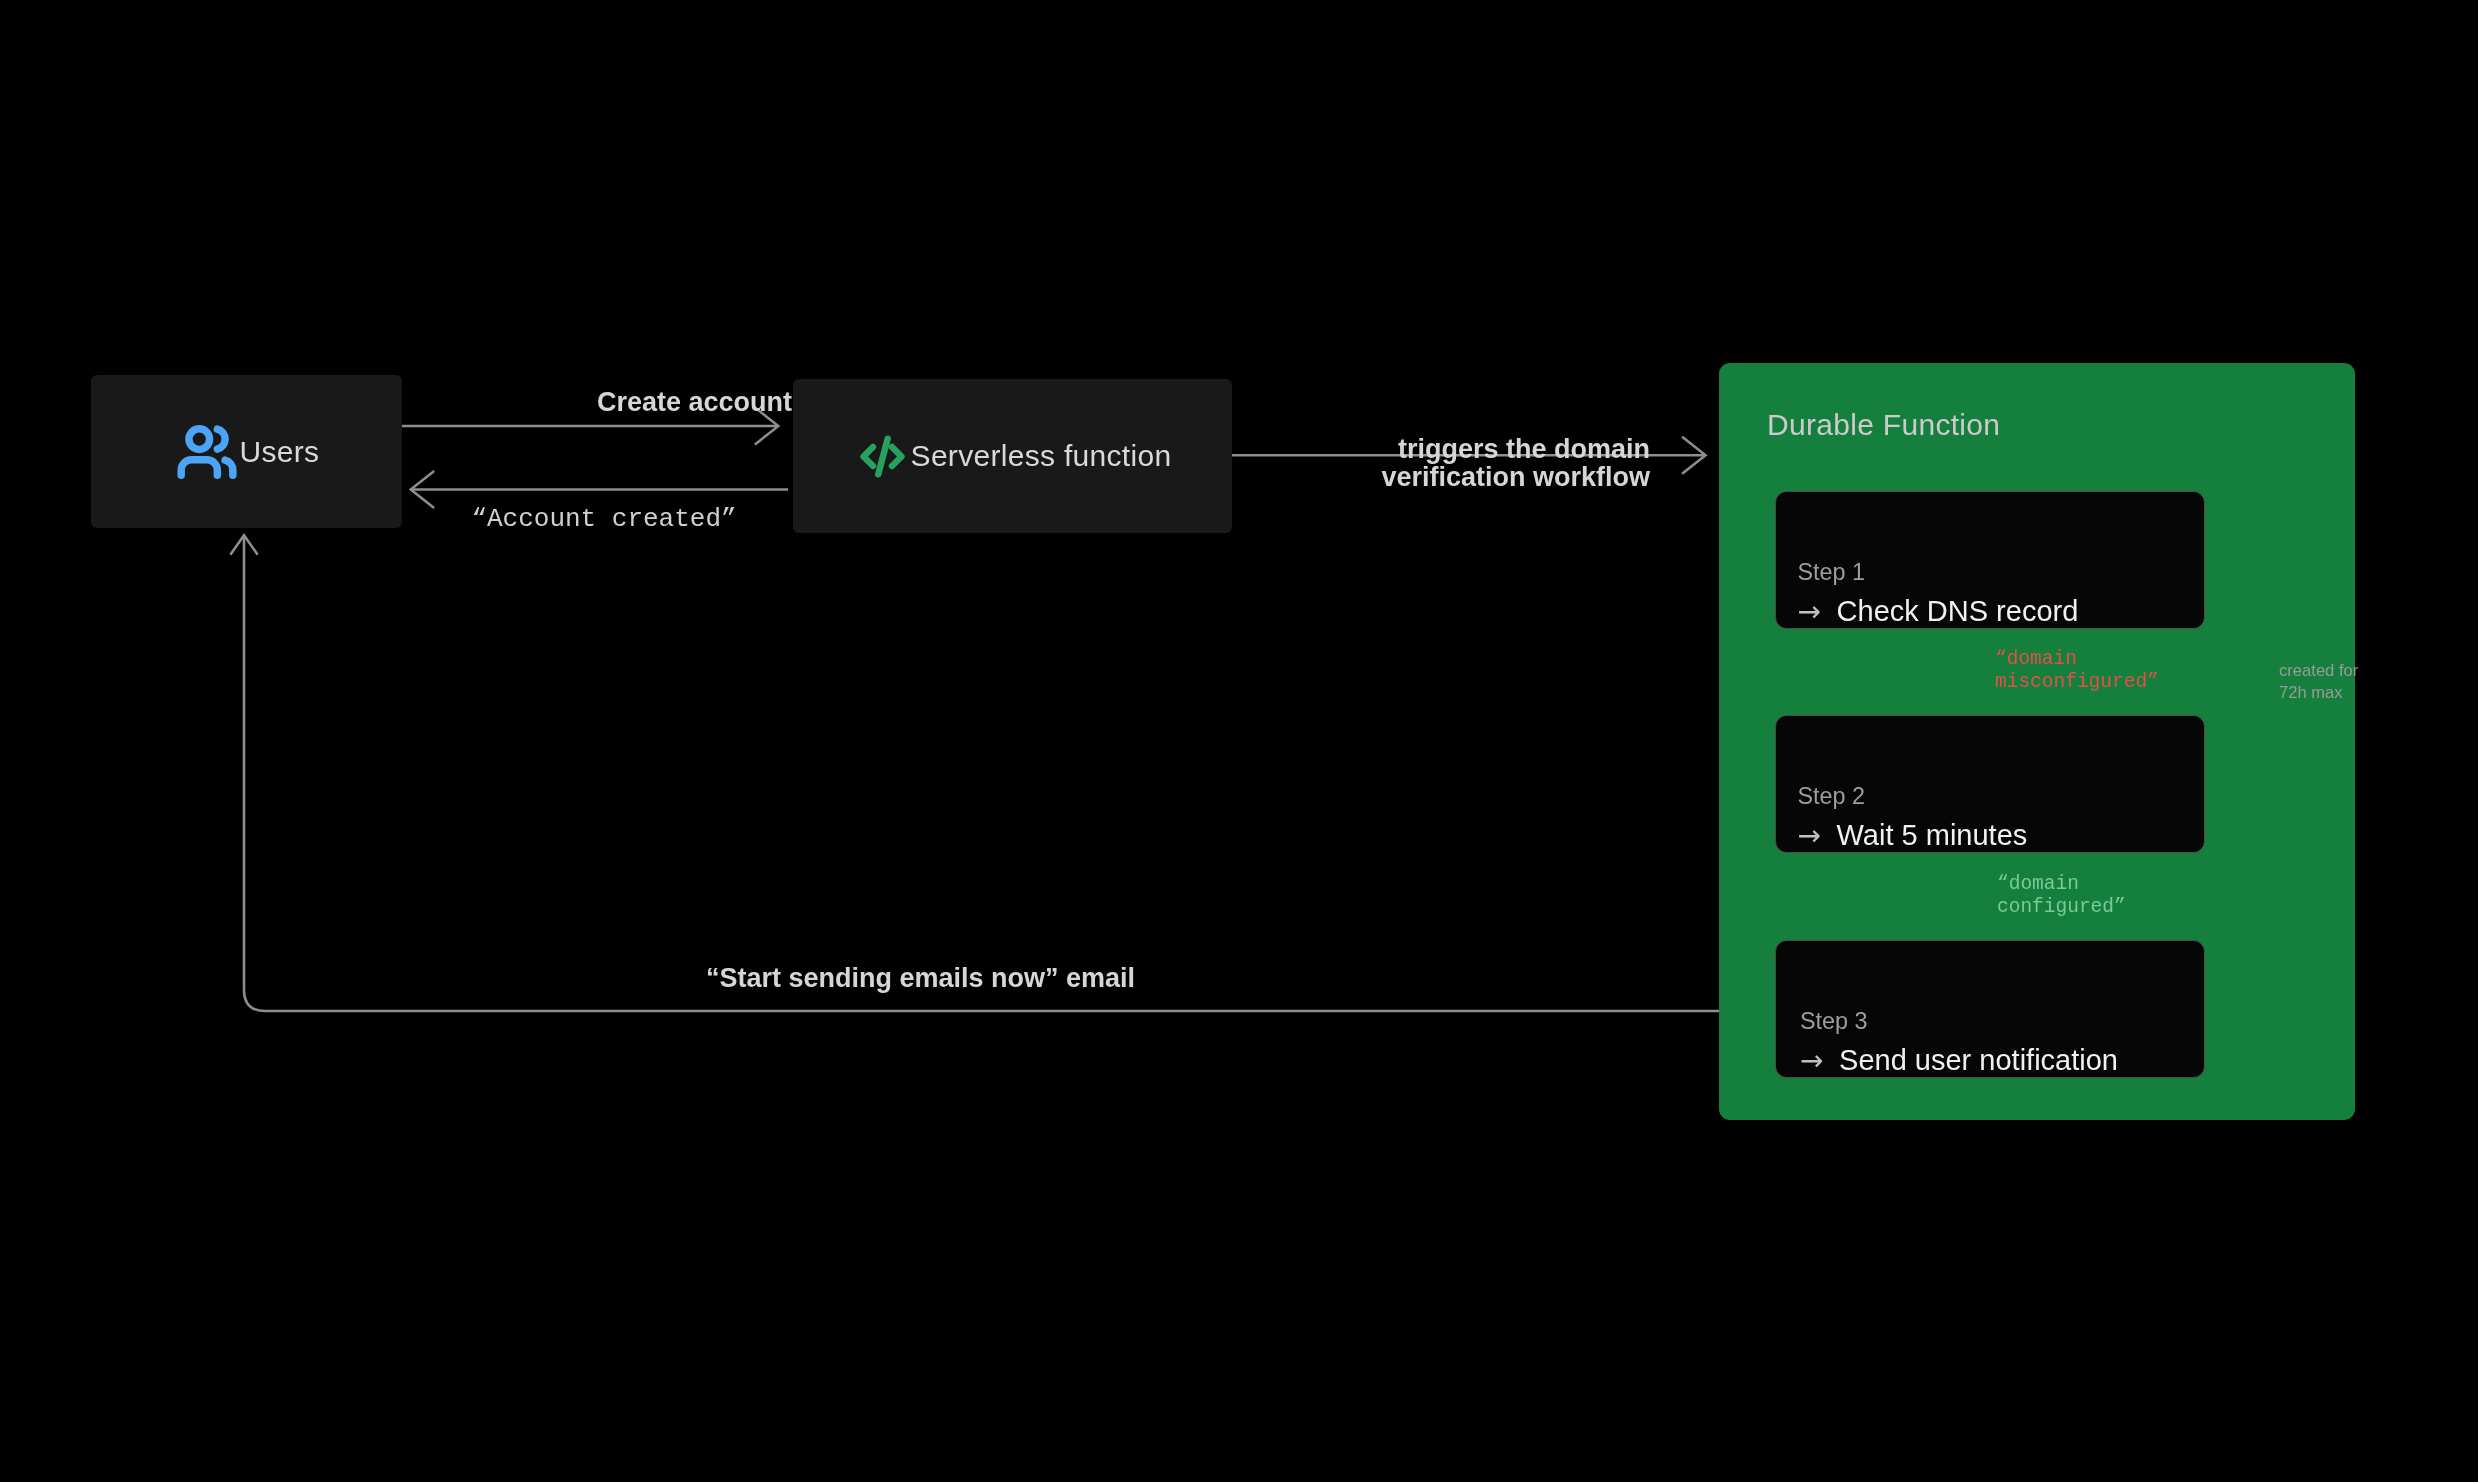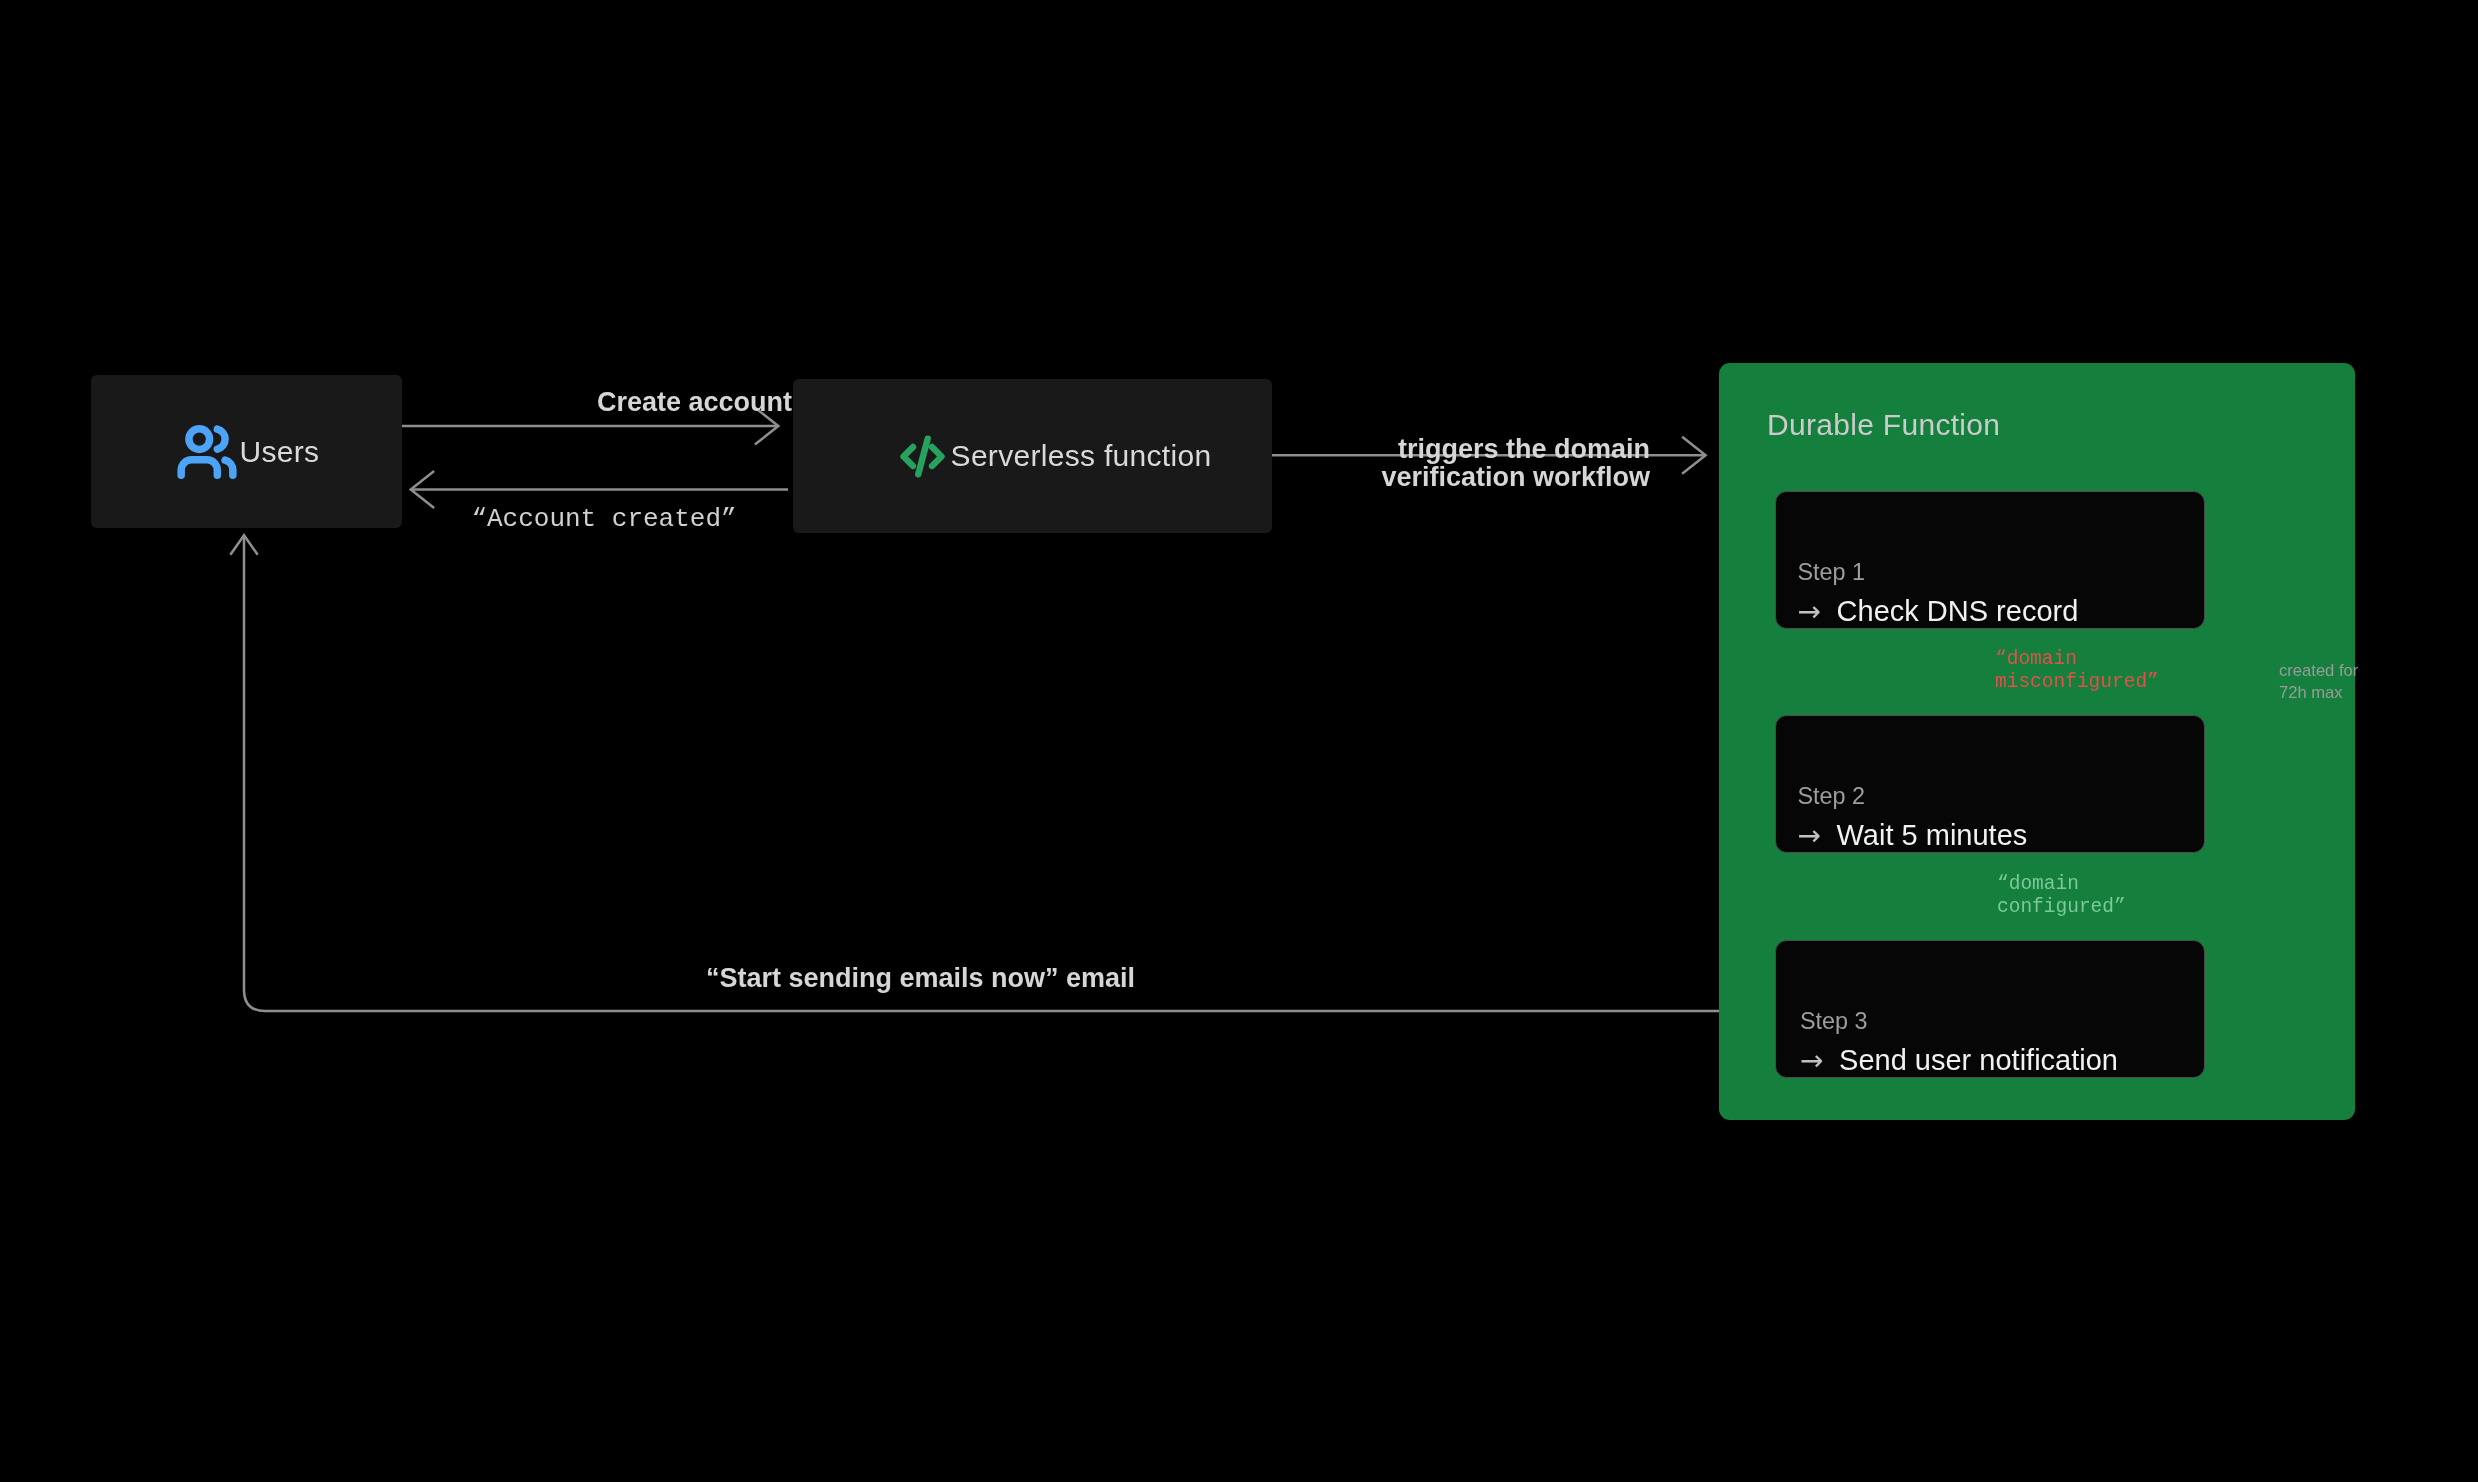--- a/index.html
+++ b/index.html
@@ -14,21 +14,21 @@
   .wire{stroke:#8e8e8e;stroke-width:2.6;fill:none;}
 
   
   .node{
     position:absolute;
     background:#191919;
     border-radius:6px;
     display:flex;align-items:center;justify-content:center;
   }
   #users-node{left:91px;top:375px;width:311px;height:153px;}
-  #serverless-node{left:793px;top:379px;width:439px;height:154px;padding-left:40px;}
+  #serverless-node{left:793px;top:379px;width:439px;height:154px;}
   .node-label{font-size:30px;color:#d9d9d9;letter-spacing:0.3px;}
 
   
   #durable-panel{
     position:absolute;left:1719px;top:363px;width:636px;height:757px;
     background:#15803d;border-radius:11px;
   }
   .panel-title{
     position:absolute;left:48px;top:45px;
     font-size:30px;color:#cbcbcb;letter-spacing:0.3px;

